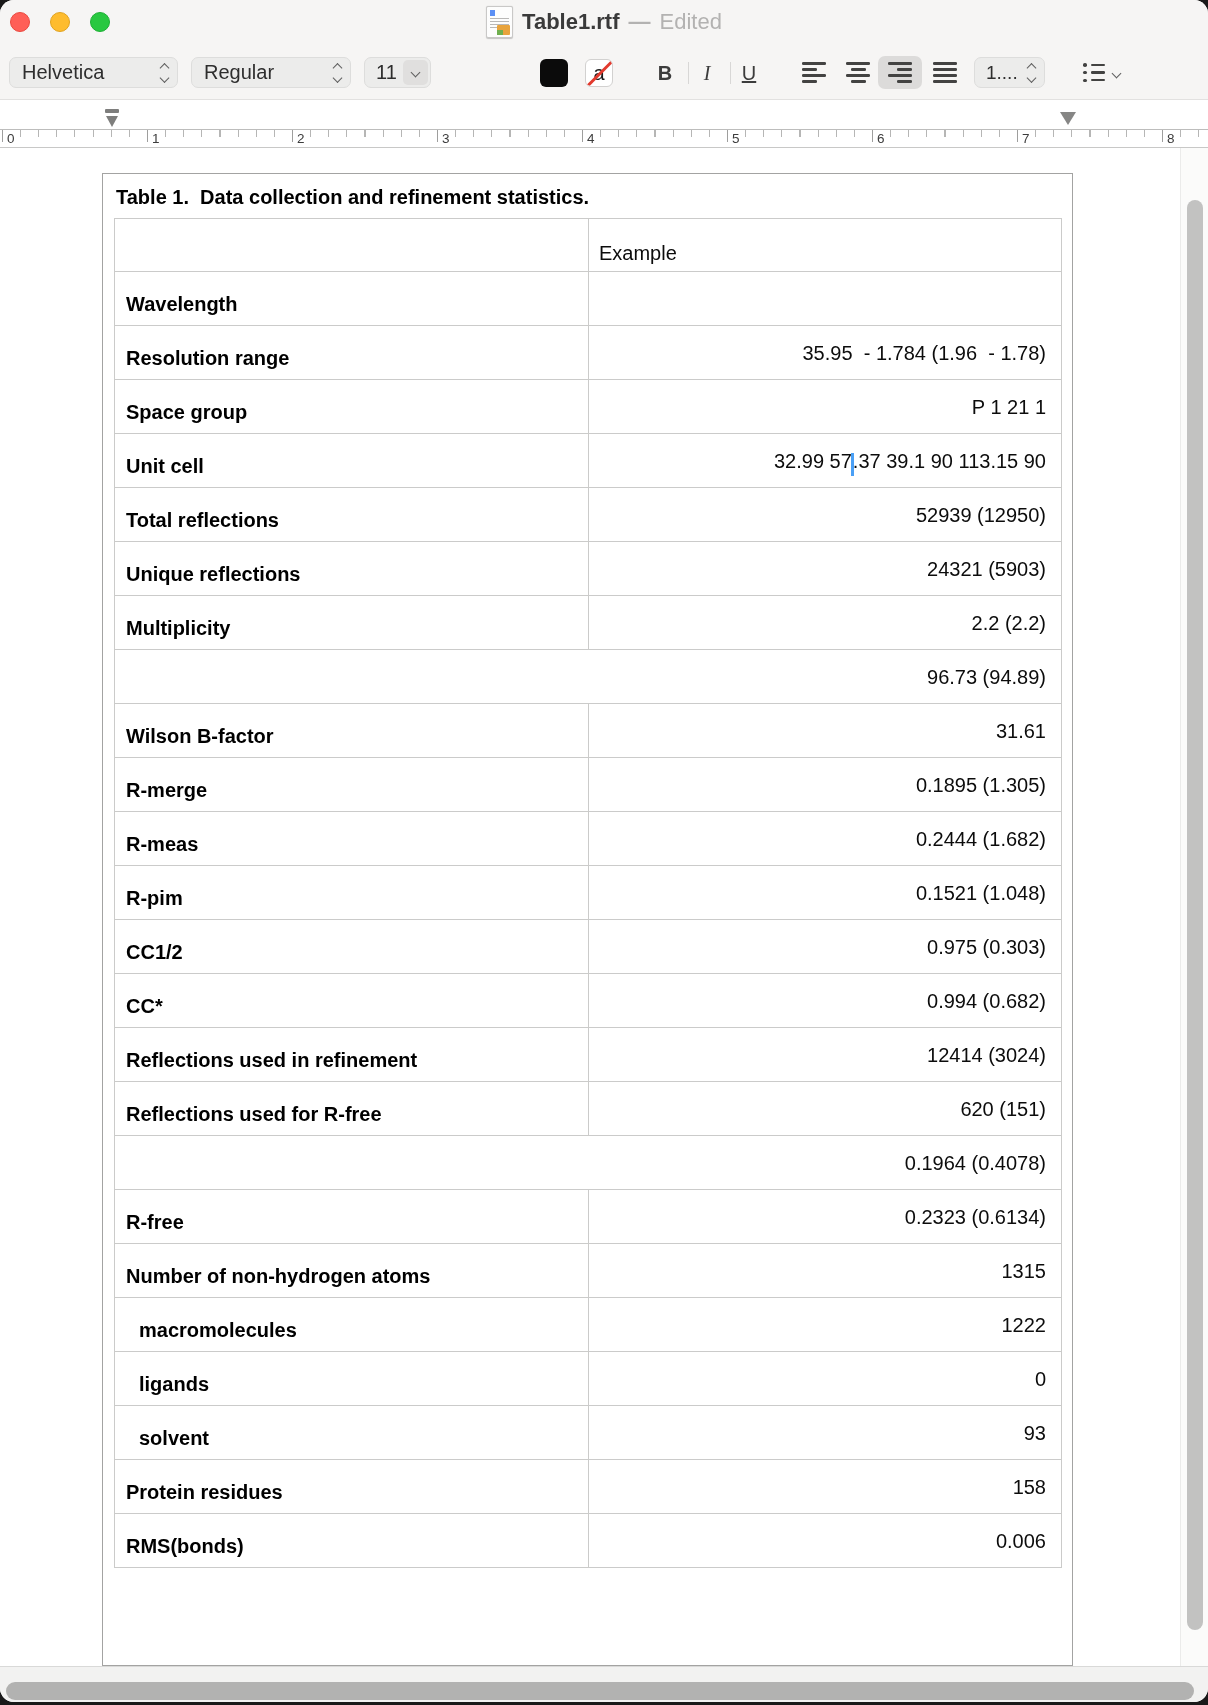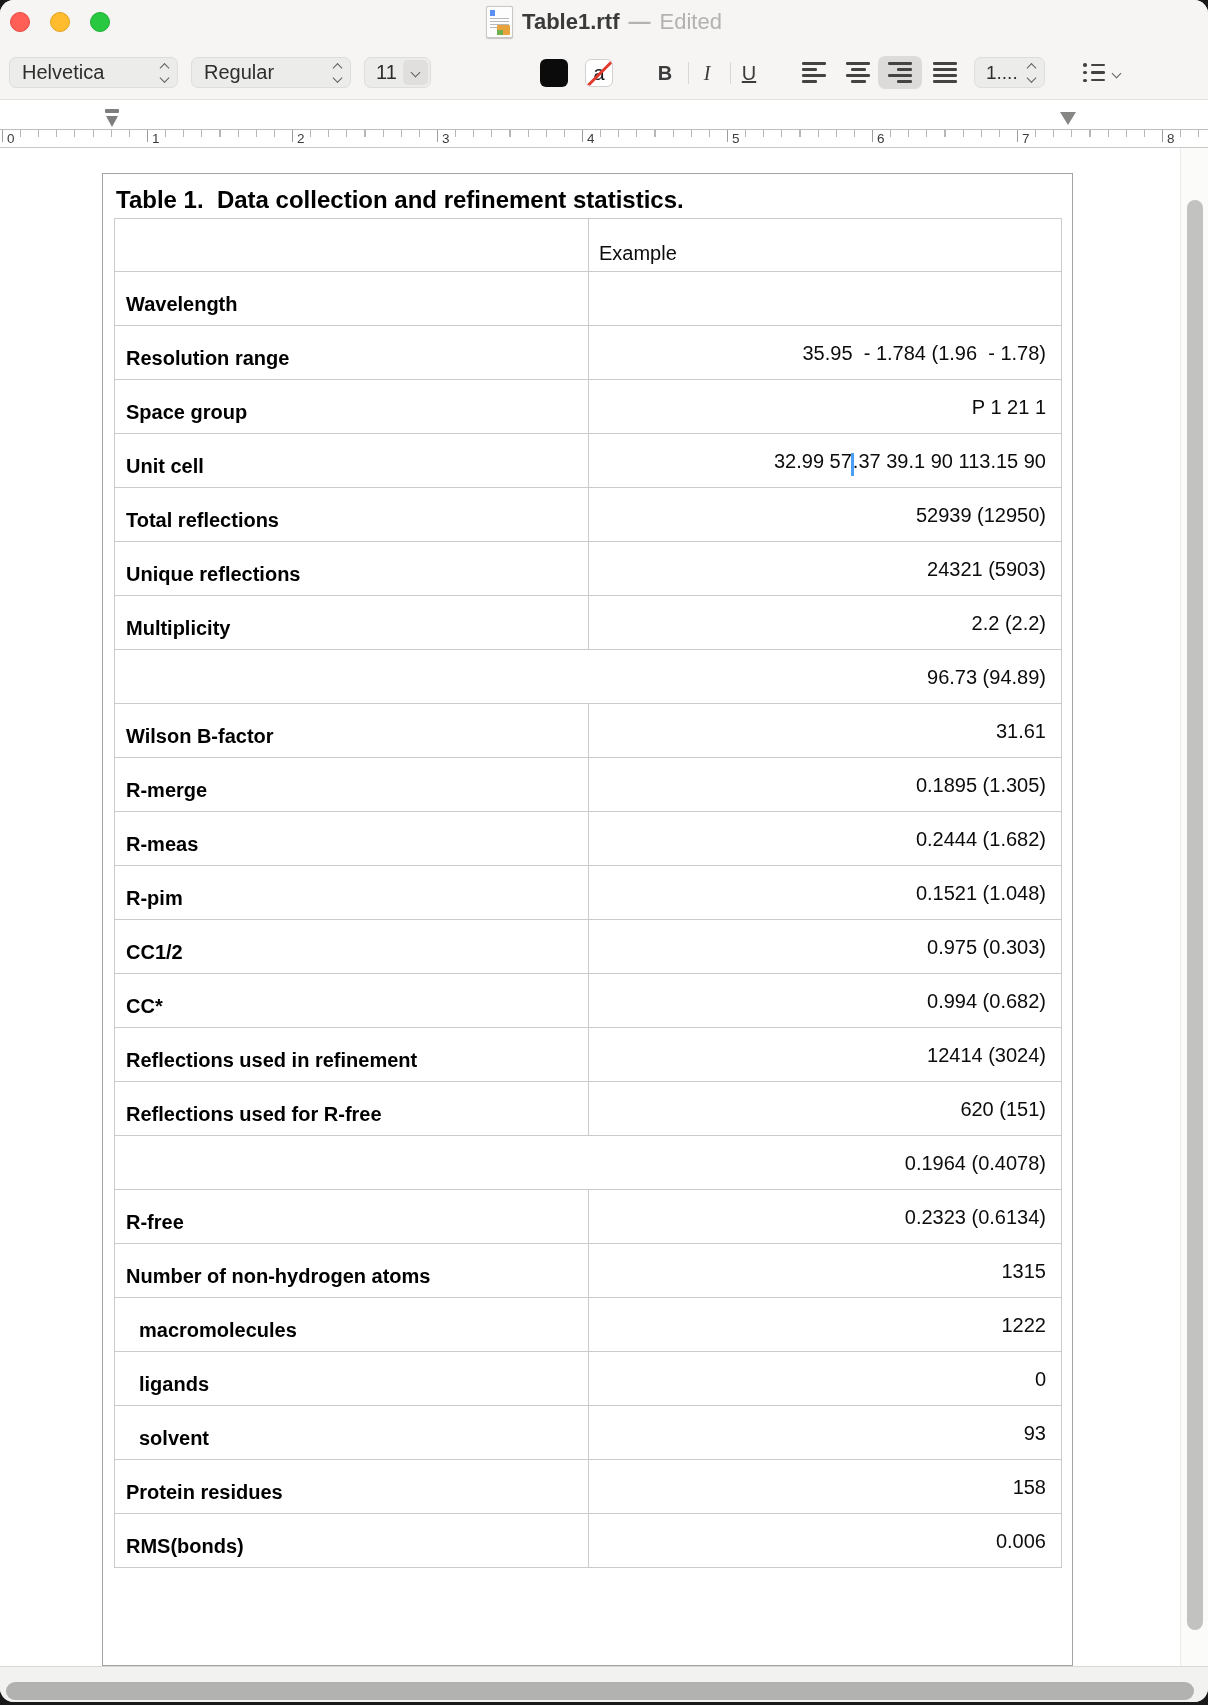--- a/index.html
+++ b/index.html
@@ -70,21 +70,21 @@
   .indent-left { position:absolute; left:104px; top:8px; width:16px; height:20px; }
   .indent-left .cap { position:absolute; left:1px; top:0; width:14px; height:3.5px; background:#7e7e7d; border-radius:1px; }
   .indent-left .tri { position:absolute; left:2px; top:7px; width:0; height:0;
       border-left:6px solid transparent; border-right:6px solid transparent; border-top:11px solid #7e7e7d; }
   .indent-right { position:absolute; left:1060px; top:11px; width:0; height:0;
       border-left:8px solid transparent; border-right:8px solid transparent; border-top:13px solid #868685; }
 
   
   .content { position:absolute; left:0; top:148px; width:1180px; height:1518px; background:#ffffff; }
   .outerbox { position:absolute; left:102px; top:25px; width:971px; height:1493px; border:1.5px solid #a3a3a2; background:#fff; }
-  .tbltitle { position:absolute; left:13px; top:12px; font-size:24px; font-weight:700; color:#000; white-space:pre; }
+  .tbltitle { position:absolute; left:13px; top:12px; font-size:20px; font-weight:700; color:#000; white-space:pre; }
   .itable { position:absolute; left:11px; top:44px; width:948px; border:1px solid #cbcbca; background:#fff; }
   .trow { display:flex; height:54px; border-top:1px solid #cbcbca; }
   .trow.header { height:52px; border-top:none; }
   .cell { display:flex; align-items:flex-end; }
   .lbl { width:474px; border-right:1px solid #cbcbca; padding:0 0 9px 11px; font-weight:700; font-size:20px; color:#000; white-space:pre; }
   .lbl.ind { padding-left:24px; }
   .val { flex:1; justify-content:flex-end; padding:0 15px 14px 0; font-size:20px; color:#0c0c0c; white-space:pre; }
   .trow.header .val { justify-content:flex-start; padding:0 0 6px 10px; font-weight:400; }
   .caret { display:inline-block; width:3px; height:23px; background:#4aa0f6; margin:0 -1px; vertical-align:text-bottom; position:relative; top:3px; }
 

